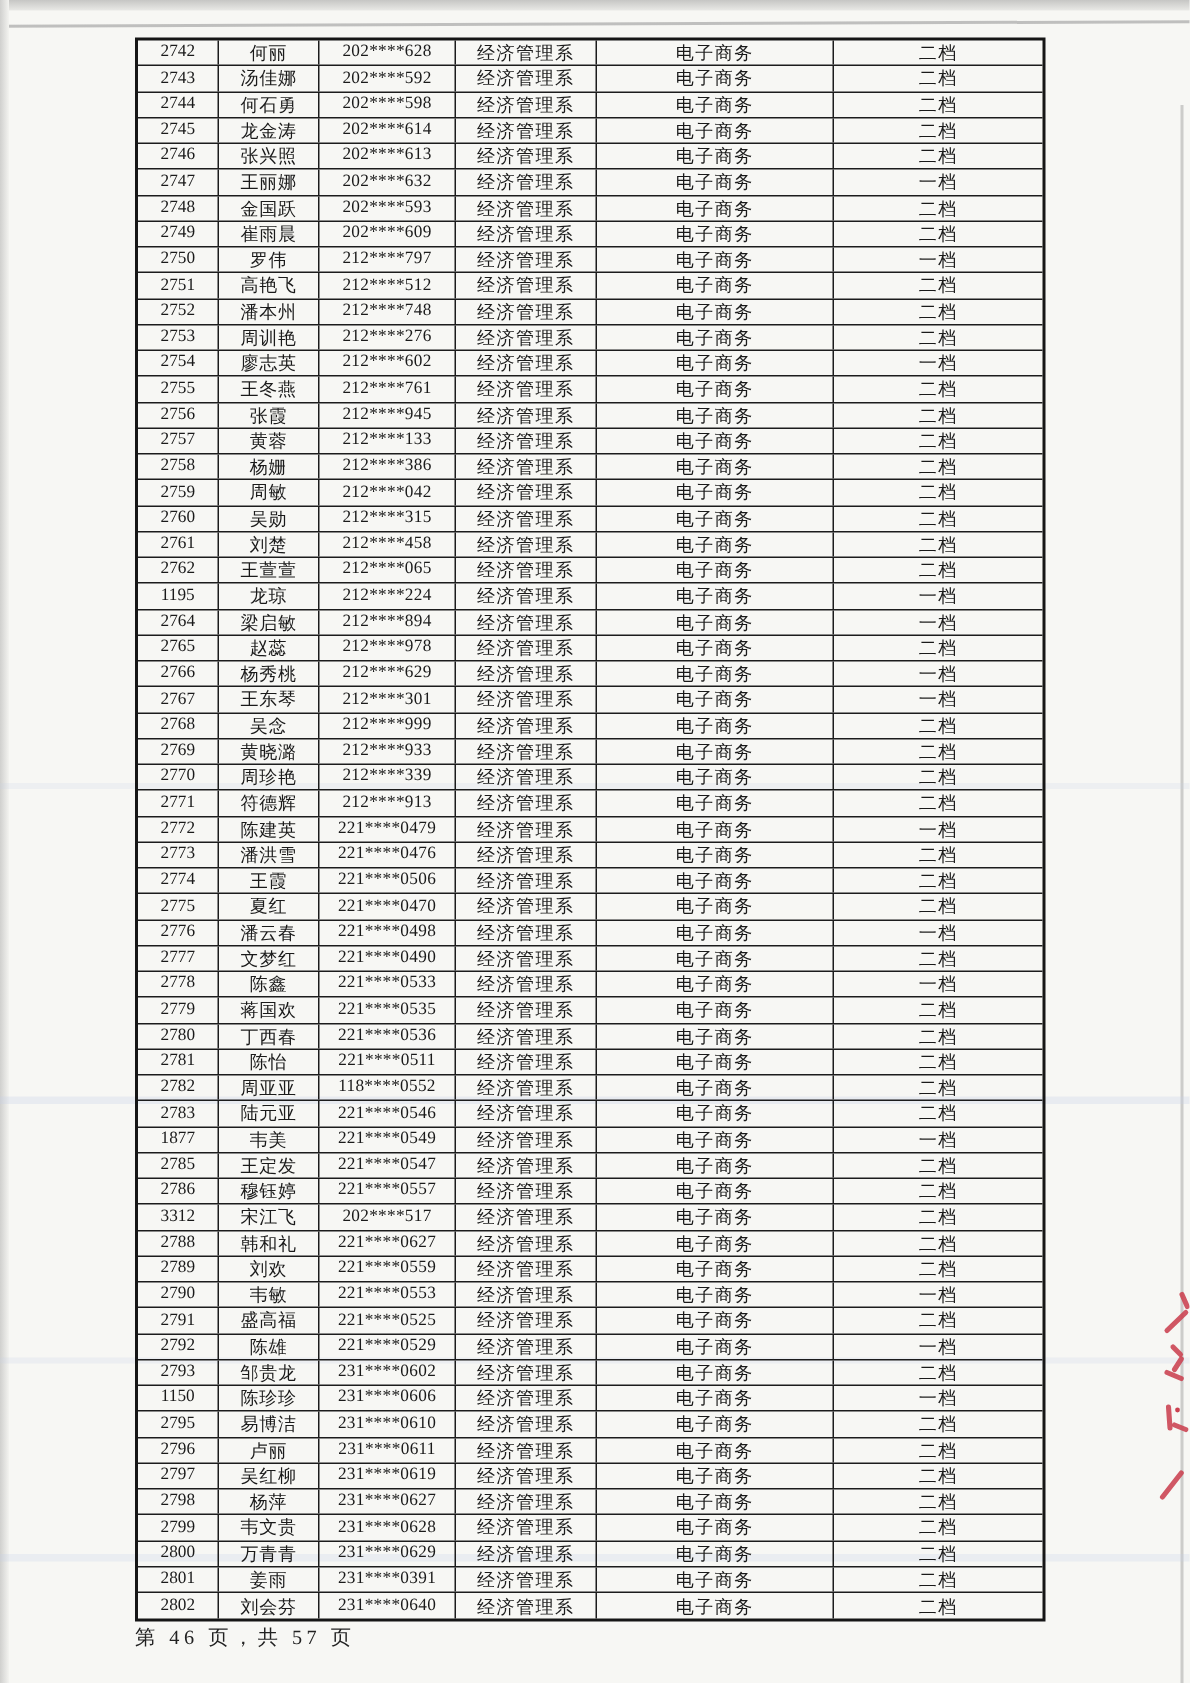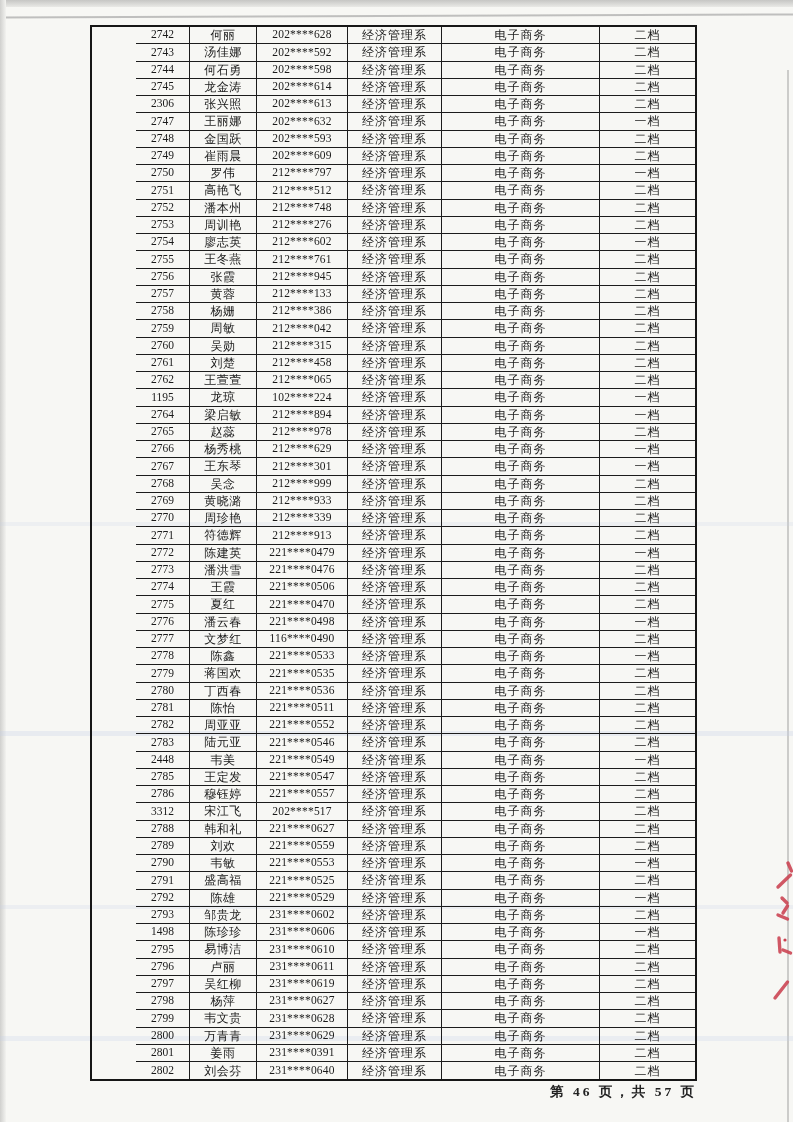--- a/index.html
+++ b/index.html
@@ -22,41 +22,40 @@
   .streak-1{top:522px;height:4px;background:rgba(200,210,232,.20);}
   .streak-2{top:731px;height:5px;background:rgba(198,208,232,.30);}
   .streak-3{top:905px;height:4px;background:rgba(200,210,232,.22);}
   .streak-4{top:1036px;height:5px;background:rgba(198,208,230,.26);}
   .red-marks{position:absolute;left:768px;top:855px;width:25px;height:150px;}
   
   .scan-table{
     position:absolute;left:90px;top:25px;width:607px;
     border:2px solid #161616;box-sizing:border-box;
     background:transparent;
-    padding-left:44px;
   }
   .trow{display:flex;height:17.26px;box-sizing:border-box;}
   .trow:not(:last-child){border-bottom:1.6px solid #1c1c1c;}
   .tcell{
     box-sizing:border-box;overflow:hidden;
     display:flex;align-items:center;justify-content:center;
     font-size:12px;line-height:1;white-space:nowrap;
     border-right:1.4px solid #1c1c1c;
   }
   .tcell:last-child{border-right:none;}
   .c-no   {width:54px;font-size:11.5px;}
   .c-name {width:67px;letter-spacing:.5px;}
   .c-id   {width:91px;font-size:11.5px;letter-spacing:.2px;}
   .c-dept {width:94px;letter-spacing:1px;}
   .c-major{width:158px;letter-spacing:1px;}
   .c-tier {flex:1;letter-spacing:1px;}
   
   .page-footer{
     position:absolute;left:90px;top:1083px;width:607px;
-    text-align:right;font-size:13.5px;letter-spacing:3px;color:#222;font-weight:bold;
+    text-align:left;font-size:13.5px;letter-spacing:3px;color:#222;
   }
 </style>
 </head>
 <body>
 
 <div class="scan-top-edge"></div>
 <div class="scan-top-line"></div>
 <div class="scan-left-edge"></div>
 <div class="scan-right-line"></div>
 <div class="streak streak-1"></div>
@@ -103,21 +102,21 @@
     </div>
     <div class="trow">
       <div class="tcell c-no">2745</div>
       <div class="tcell c-name">龙金涛</div>
       <div class="tcell c-id">202****614</div>
       <div class="tcell c-dept">经济管理系</div>
       <div class="tcell c-major">电子商务</div>
       <div class="tcell c-tier">二档</div>
     </div>
     <div class="trow">
-      <div class="tcell c-no">2306</div>
+      <div class="tcell c-no">2746</div>
       <div class="tcell c-name">张兴照</div>
       <div class="tcell c-id">202****613</div>
       <div class="tcell c-dept">经济管理系</div>
       <div class="tcell c-major">电子商务</div>
       <div class="tcell c-tier">二档</div>
     </div>
     <div class="trow">
       <div class="tcell c-no">2747</div>
       <div class="tcell c-name">王丽娜</div>
       <div class="tcell c-id">202****632</div>
@@ -241,21 +240,21 @@
       <div class="tcell c-no">2762</div>
       <div class="tcell c-name">王萱萱</div>
       <div class="tcell c-id">212****065</div>
       <div class="tcell c-dept">经济管理系</div>
       <div class="tcell c-major">电子商务</div>
       <div class="tcell c-tier">二档</div>
     </div>
     <div class="trow">
       <div class="tcell c-no">1195</div>
       <div class="tcell c-name">龙琼</div>
-      <div class="tcell c-id">102****224</div>
+      <div class="tcell c-id">212****224</div>
       <div class="tcell c-dept">经济管理系</div>
       <div class="tcell c-major">电子商务</div>
       <div class="tcell c-tier">一档</div>
     </div>
     <div class="trow">
       <div class="tcell c-no">2764</div>
       <div class="tcell c-name">梁启敏</div>
       <div class="tcell c-id">212****894</div>
       <div class="tcell c-dept">经济管理系</div>
       <div class="tcell c-major">电子商务</div>
@@ -353,21 +352,21 @@
       <div class="tcell c-no">2776</div>
       <div class="tcell c-name">潘云春</div>
       <div class="tcell c-id">221****0498</div>
       <div class="tcell c-dept">经济管理系</div>
       <div class="tcell c-major">电子商务</div>
       <div class="tcell c-tier">一档</div>
     </div>
     <div class="trow">
       <div class="tcell c-no">2777</div>
       <div class="tcell c-name">文梦红</div>
-      <div class="tcell c-id">116****0490</div>
+      <div class="tcell c-id">221****0490</div>
       <div class="tcell c-dept">经济管理系</div>
       <div class="tcell c-major">电子商务</div>
       <div class="tcell c-tier">二档</div>
     </div>
     <div class="trow">
       <div class="tcell c-no">2778</div>
       <div class="tcell c-name">陈鑫</div>
       <div class="tcell c-id">221****0533</div>
       <div class="tcell c-dept">经济管理系</div>
       <div class="tcell c-major">电子商务</div>
@@ -393,35 +392,35 @@
       <div class="tcell c-no">2781</div>
       <div class="tcell c-name">陈怡</div>
       <div class="tcell c-id">221****0511</div>
       <div class="tcell c-dept">经济管理系</div>
       <div class="tcell c-major">电子商务</div>
       <div class="tcell c-tier">二档</div>
     </div>
     <div class="trow">
       <div class="tcell c-no">2782</div>
       <div class="tcell c-name">周亚亚</div>
-      <div class="tcell c-id">221****0552</div>
+      <div class="tcell c-id">118****0552</div>
       <div class="tcell c-dept">经济管理系</div>
       <div class="tcell c-major">电子商务</div>
       <div class="tcell c-tier">二档</div>
     </div>
     <div class="trow">
       <div class="tcell c-no">2783</div>
       <div class="tcell c-name">陆元亚</div>
       <div class="tcell c-id">221****0546</div>
       <div class="tcell c-dept">经济管理系</div>
       <div class="tcell c-major">电子商务</div>
       <div class="tcell c-tier">二档</div>
     </div>
     <div class="trow">
-      <div class="tcell c-no">2448</div>
+      <div class="tcell c-no">1877</div>
       <div class="tcell c-name">韦美</div>
       <div class="tcell c-id">221****0549</div>
       <div class="tcell c-dept">经济管理系</div>
       <div class="tcell c-major">电子商务</div>
       <div class="tcell c-tier">一档</div>
     </div>
     <div class="trow">
       <div class="tcell c-no">2785</div>
       <div class="tcell c-name">王定发</div>
       <div class="tcell c-id">221****0547</div>
@@ -487,21 +486,21 @@
     </div>
     <div class="trow">
       <div class="tcell c-no">2793</div>
       <div class="tcell c-name">邹贵龙</div>
       <div class="tcell c-id">231****0602</div>
       <div class="tcell c-dept">经济管理系</div>
       <div class="tcell c-major">电子商务</div>
       <div class="tcell c-tier">二档</div>
     </div>
     <div class="trow">
-      <div class="tcell c-no">1498</div>
+      <div class="tcell c-no">1150</div>
       <div class="tcell c-name">陈珍珍</div>
       <div class="tcell c-id">231****0606</div>
       <div class="tcell c-dept">经济管理系</div>
       <div class="tcell c-major">电子商务</div>
       <div class="tcell c-tier">一档</div>
     </div>
     <div class="trow">
       <div class="tcell c-no">2795</div>
       <div class="tcell c-name">易博洁</div>
       <div class="tcell c-id">231****0610</div>

